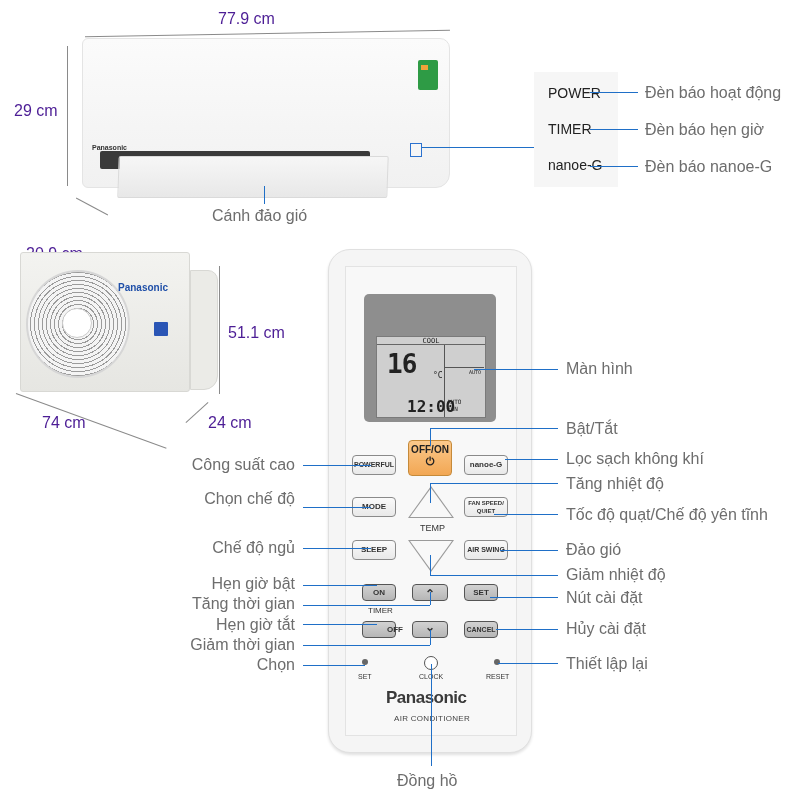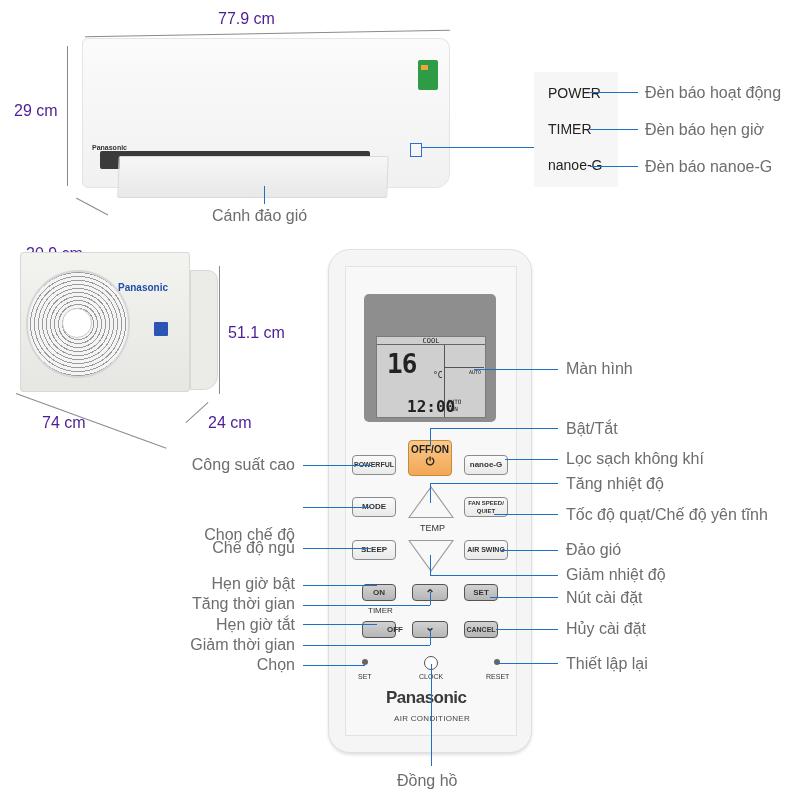--- a/index.html
+++ b/index.html
@@ -154,21 +154,21 @@
 <div class="rtext" style="left:358px;top:673px;font-size:7px;">SET</div>
 <div class="clock-btn"></div>
 <div class="rtext" style="left:419px;top:673px;font-size:7px;">CLOCK</div>
 <div class="dot" style="left:494px;top:659px;"></div>
 <div class="rtext" style="left:486px;top:673px;font-size:7px;">RESET</div>
 <div class="r-brand">Panasonic</div>
 <div class="r-sub">AIR CONDITIONER</div>
 
 <div class="lbl r" style="right:505px;top:456px;">Công suất cao</div>
 <div class="hline" style="left:303px;top:465px;width:68px;"></div>
-<div class="lbl r" style="right:505px;top:526px;">Chọn chế độ</div>
+<div class="lbl r" style="right:505px;top:490px;">Chọn chế độ</div>
 <div class="hline" style="left:303px;top:507px;width:68px;"></div>
 <div class="lbl r" style="right:505px;top:539px;">Chế độ ngủ</div>
 <div class="hline" style="left:303px;top:548px;width:68px;"></div>
 <div class="lbl r" style="right:505px;top:575px;">Hẹn giờ bật</div>
 <div class="hline" style="left:303px;top:585px;width:74px;"></div>
 <div class="lbl r" style="right:505px;top:595px;">Tăng thời gian</div>
 <div class="hline" style="left:303px;top:605px;width:127px;"></div>
 <div class="vline" style="left:430px;top:592px;height:13px;"></div>
 <div class="lbl r" style="right:505px;top:616px;">Hẹn giờ tắt</div>
 <div class="hline" style="left:303px;top:624px;width:74px;"></div>

